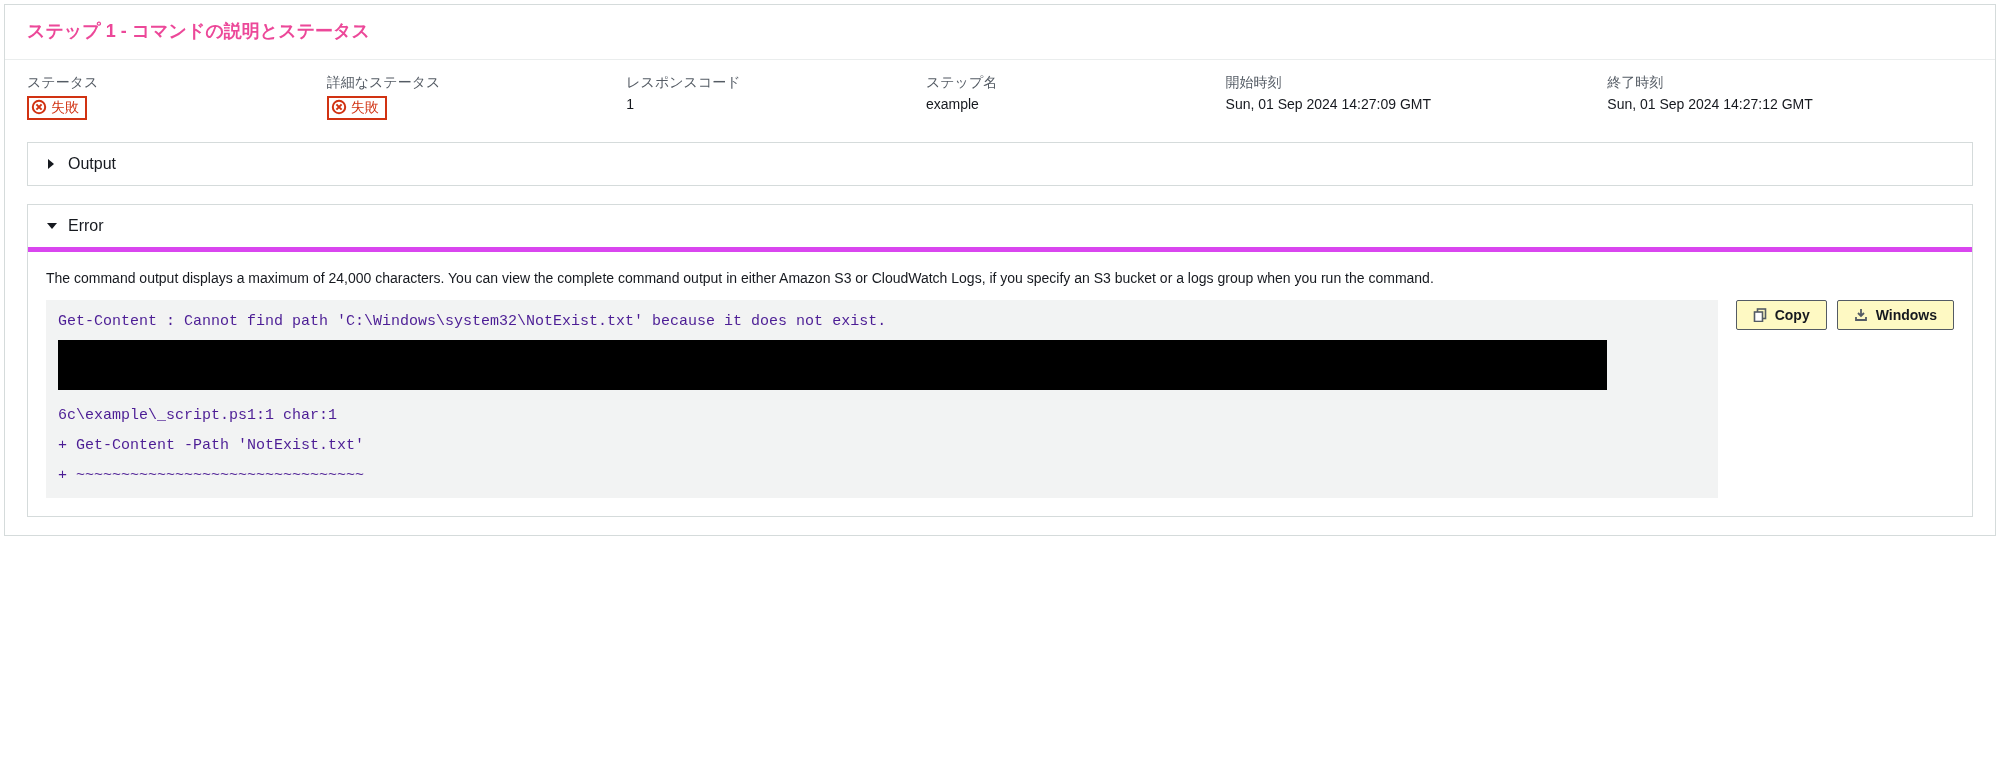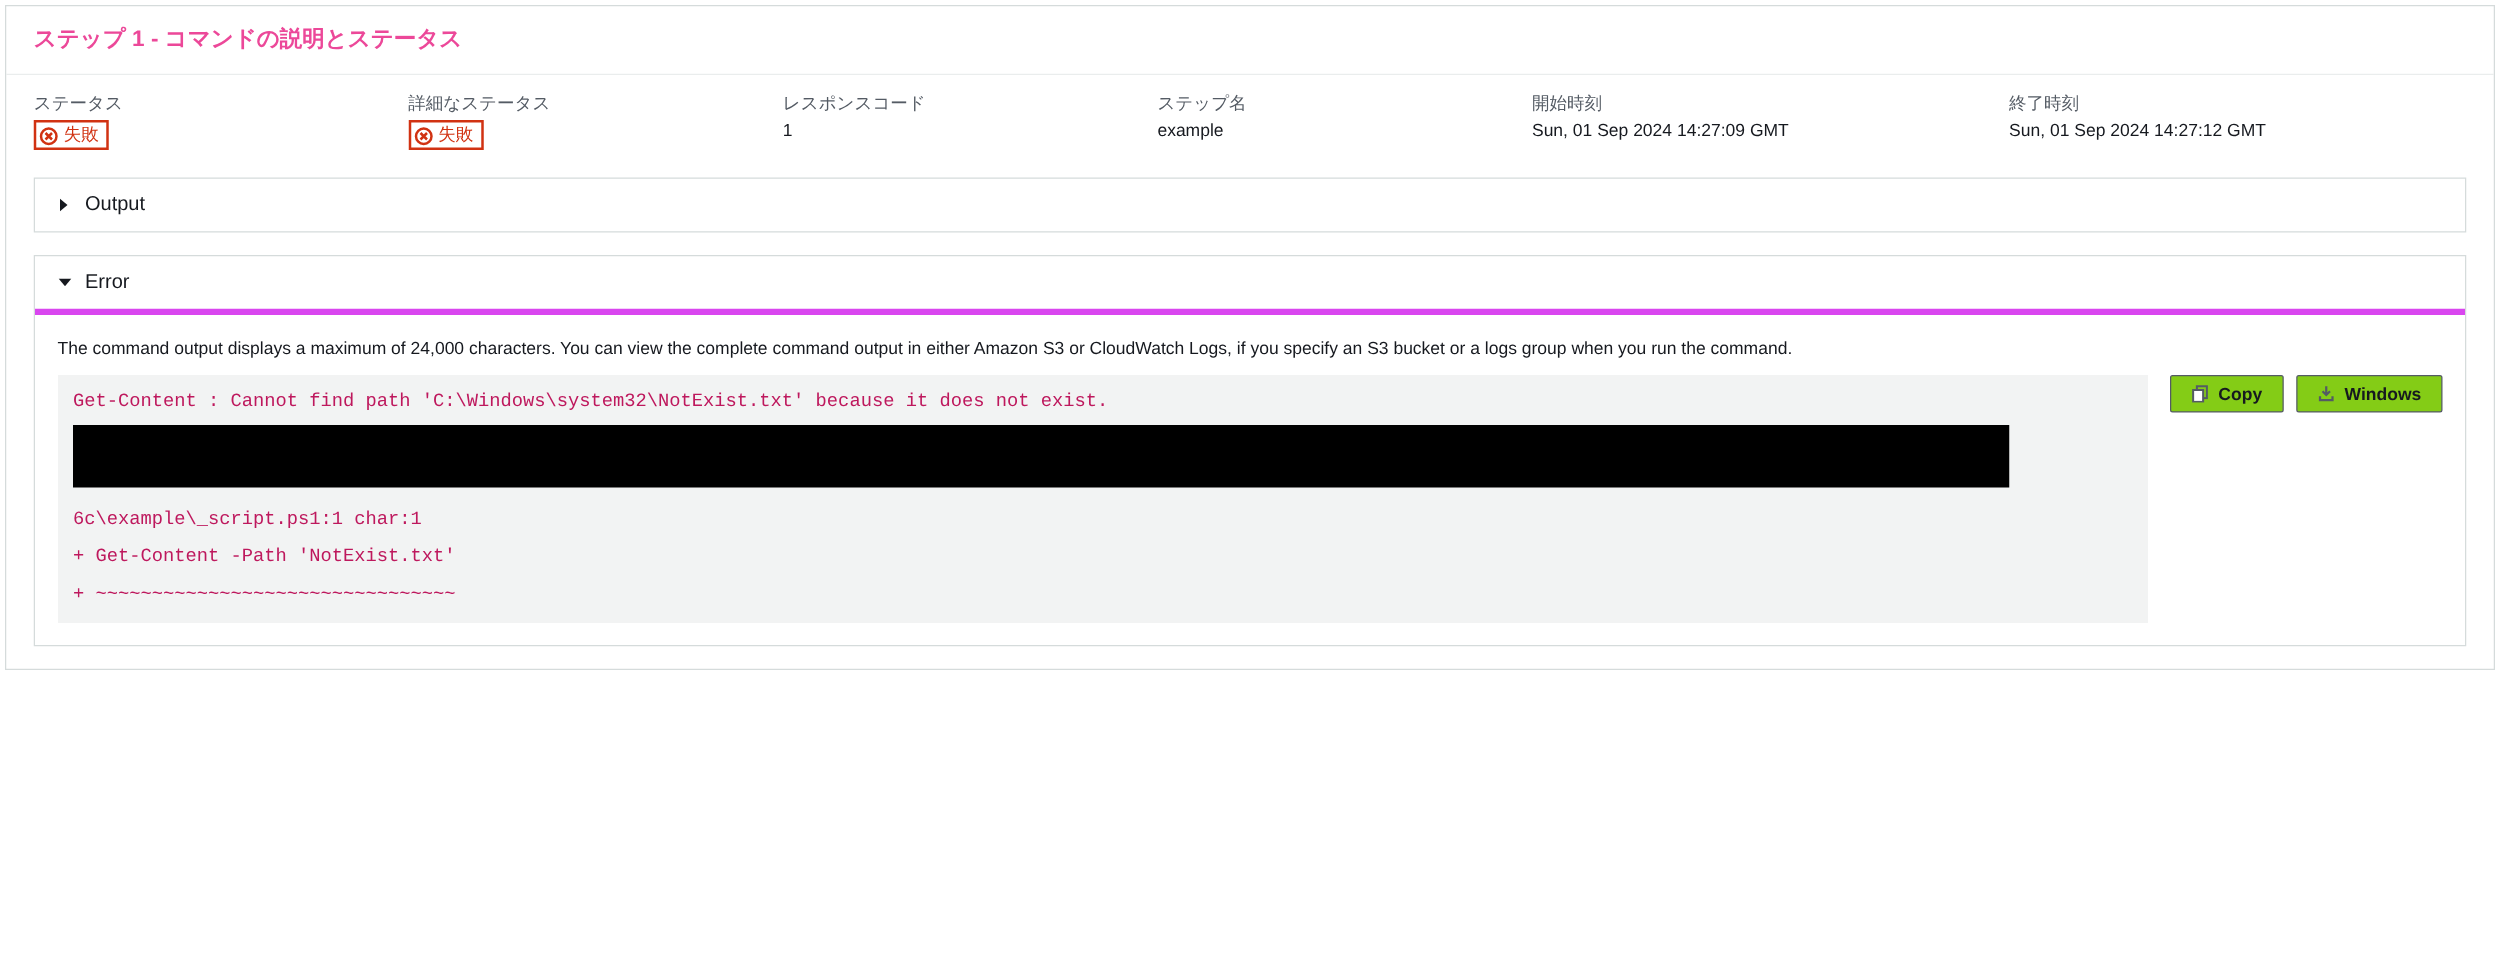--- a/index.html
+++ b/index.html
@@ -34,21 +34,21 @@
     color: #545b64;
     font-size: 14px;
     margin-bottom: 4px;
   }
   .status-value {
     color: #16191f;
     font-size: 14px;
   }
   .status-badge-wrap {
     display: inline-flex;
-    align-items: flex-end;
+    align-items: flex-start;
     border: 2px solid #d13212;
     padding: 1px 6px 1px 2px;
     gap: 4px;
   }
   .status-badge-wrap .icon { color: #d13212; display: inline-flex; }
   .status-badge-wrap .txt { color: #d13212; font-size: 14px; }
   .section-panel {
     border: 1px solid #d5dbdb;
     margin: 0 22px 18px 22px;
     background: #fff;
@@ -79,39 +79,39 @@
   .code-area {
     flex: 1;
     position: relative;
     background: #f2f3f3;
     font-family: "Courier New", Consolas, monospace;
     font-size: 15px;
     line-height: 1.6;
     height: 198px;
     overflow-y: scroll;
     padding: 10px 12px;
-    color: #be185d;
+    color: #4c1d95;
   }
   .code-area .line { white-space: pre; margin-bottom: 6px; }
   .redacted {
     background: #000;
     height: 50px;
     width: 94%;
     margin: 6px 0 14px 0;
   }
   .btn-col {
     display: flex;
     gap: 10px;
   }
   .btn {
     display: inline-flex;
     align-items: center;
     gap: 8px;
     border: 1px solid #545b64;
-    background: #84cc16;
+    background: #fef9c3;
     color: #16191f;
     padding: 6px 16px;
     font-size: 14px;
     font-weight: 700;
     cursor: pointer;
     border-radius: 2px;
   }
   .btn .bicon { display: inline-flex; }
   
   .code-area::-webkit-scrollbar { width: 16px; }

